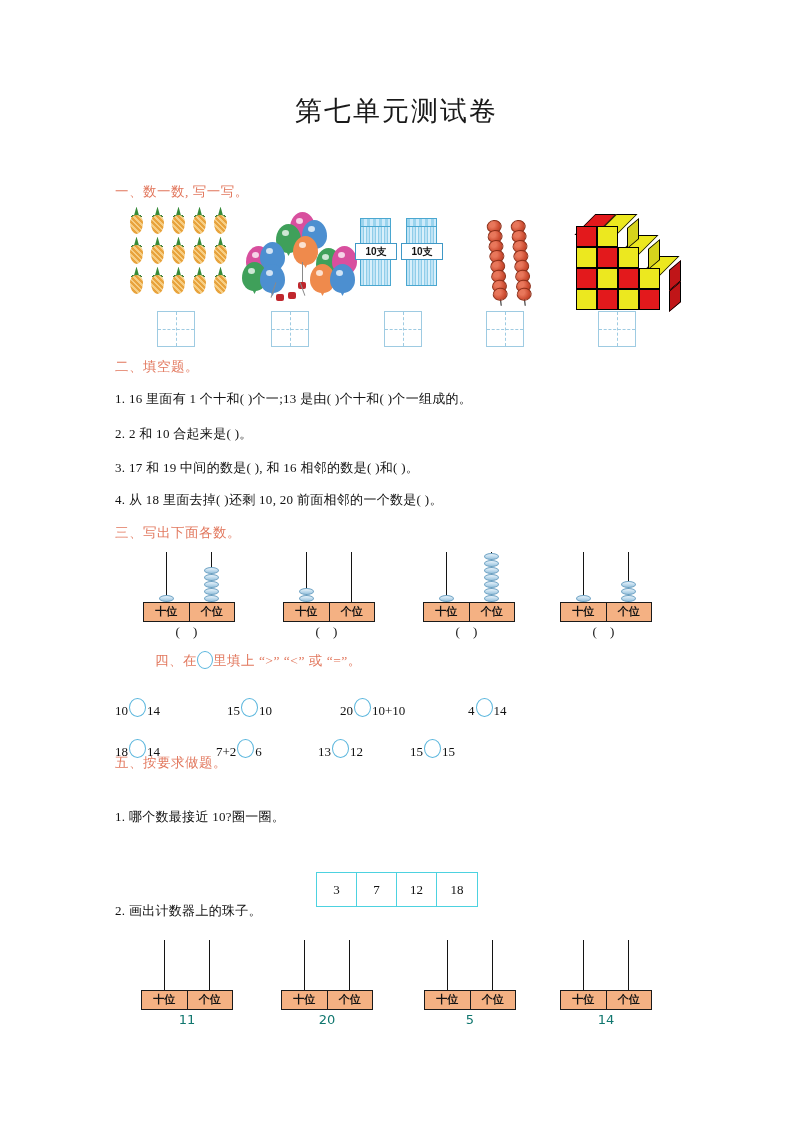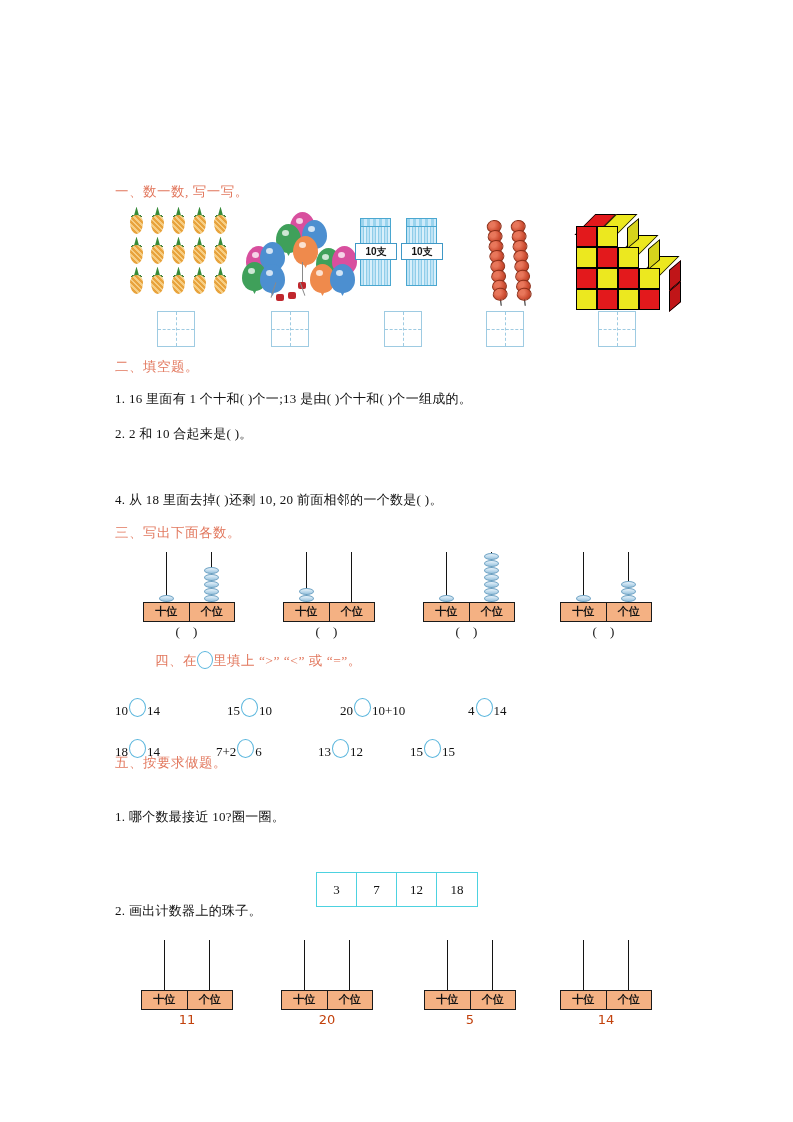--- a/index.html
+++ b/index.html
@@ -254,21 +254,21 @@
     text-align: center;
     font-size: 13px;
     letter-spacing: 5px;
     color: #111;
   }
   .counter-value {
     position: absolute;
     top: 72px; left: 0; width: 92px;
     text-align: center;
     font-size: 13px;
-    color: #c2410c;
+    color: #0f766e;
     font-family: "DejaVu Sans", sans-serif;
   }
 
   
   .cmp {
     position: absolute;
     font-size: 13px;
     color: #111;
     white-space: nowrap;
     display: flex;
@@ -312,20 +312,21 @@
     box-sizing: border-box;
     color: #111;
   }
   .num-table div:last-child { border-right: none; }
 </style>
 </head>
 <body>
 
 <div class="page">
 
+  <div class="title">第七单元测试卷</div>
 
   <div class="sec-head" style="top:183px;">一、数一数, 写一写。</div>
 
   <div class="pic-cell" style="left:126px;">
     <div class="pineapple-grid">
       <div class="pineapple">
           <div class="leaf"></div>
           <div class="body"></div>
         </div>
       <div class="pineapple">
@@ -506,20 +507,21 @@
 
   <div class="answer-box" style="left:157px; top:311px;"></div>
   <div class="answer-box" style="left:271px; top:311px;"></div>
   <div class="answer-box" style="left:384px; top:311px;"></div>
   <div class="answer-box" style="left:486px; top:311px;"></div>
   <div class="answer-box" style="left:598px; top:311px;"></div>
 
   <div class="sec-head" style="top:358px;">二、填空题。</div>
   <div class="qline" style="top:390px;">1.  16 里面有 1 个十和(        )个一;13 是由(        )个十和(        )个一组成的。</div>
   <div class="qline" style="top:425px;">2.  2 和 10 合起来是(        )。</div>
+  <div class="qline" style="top:459px;">3.  17 和 19 中间的数是(        ), 和 16 相邻的数是(        )和(        )。</div>
   <div class="qline" style="top:491px;">4. 从 18 里面去掉(        )还剩 10, 20 前面相邻的一个数是(        )。</div>
 
   <div class="sec-head" style="top:524px;">三、写出下面各数。</div>
 
   <div class="counter" style="left:143px; top:552px;">
     <div class="rod tens"></div>
     <div class="rod ones"></div>
     <div class="bead tens" style="top:43px;"></div>
     <div class="bead ones" style="top:15px;"></div>
     <div class="bead ones" style="top:22px;"></div>

